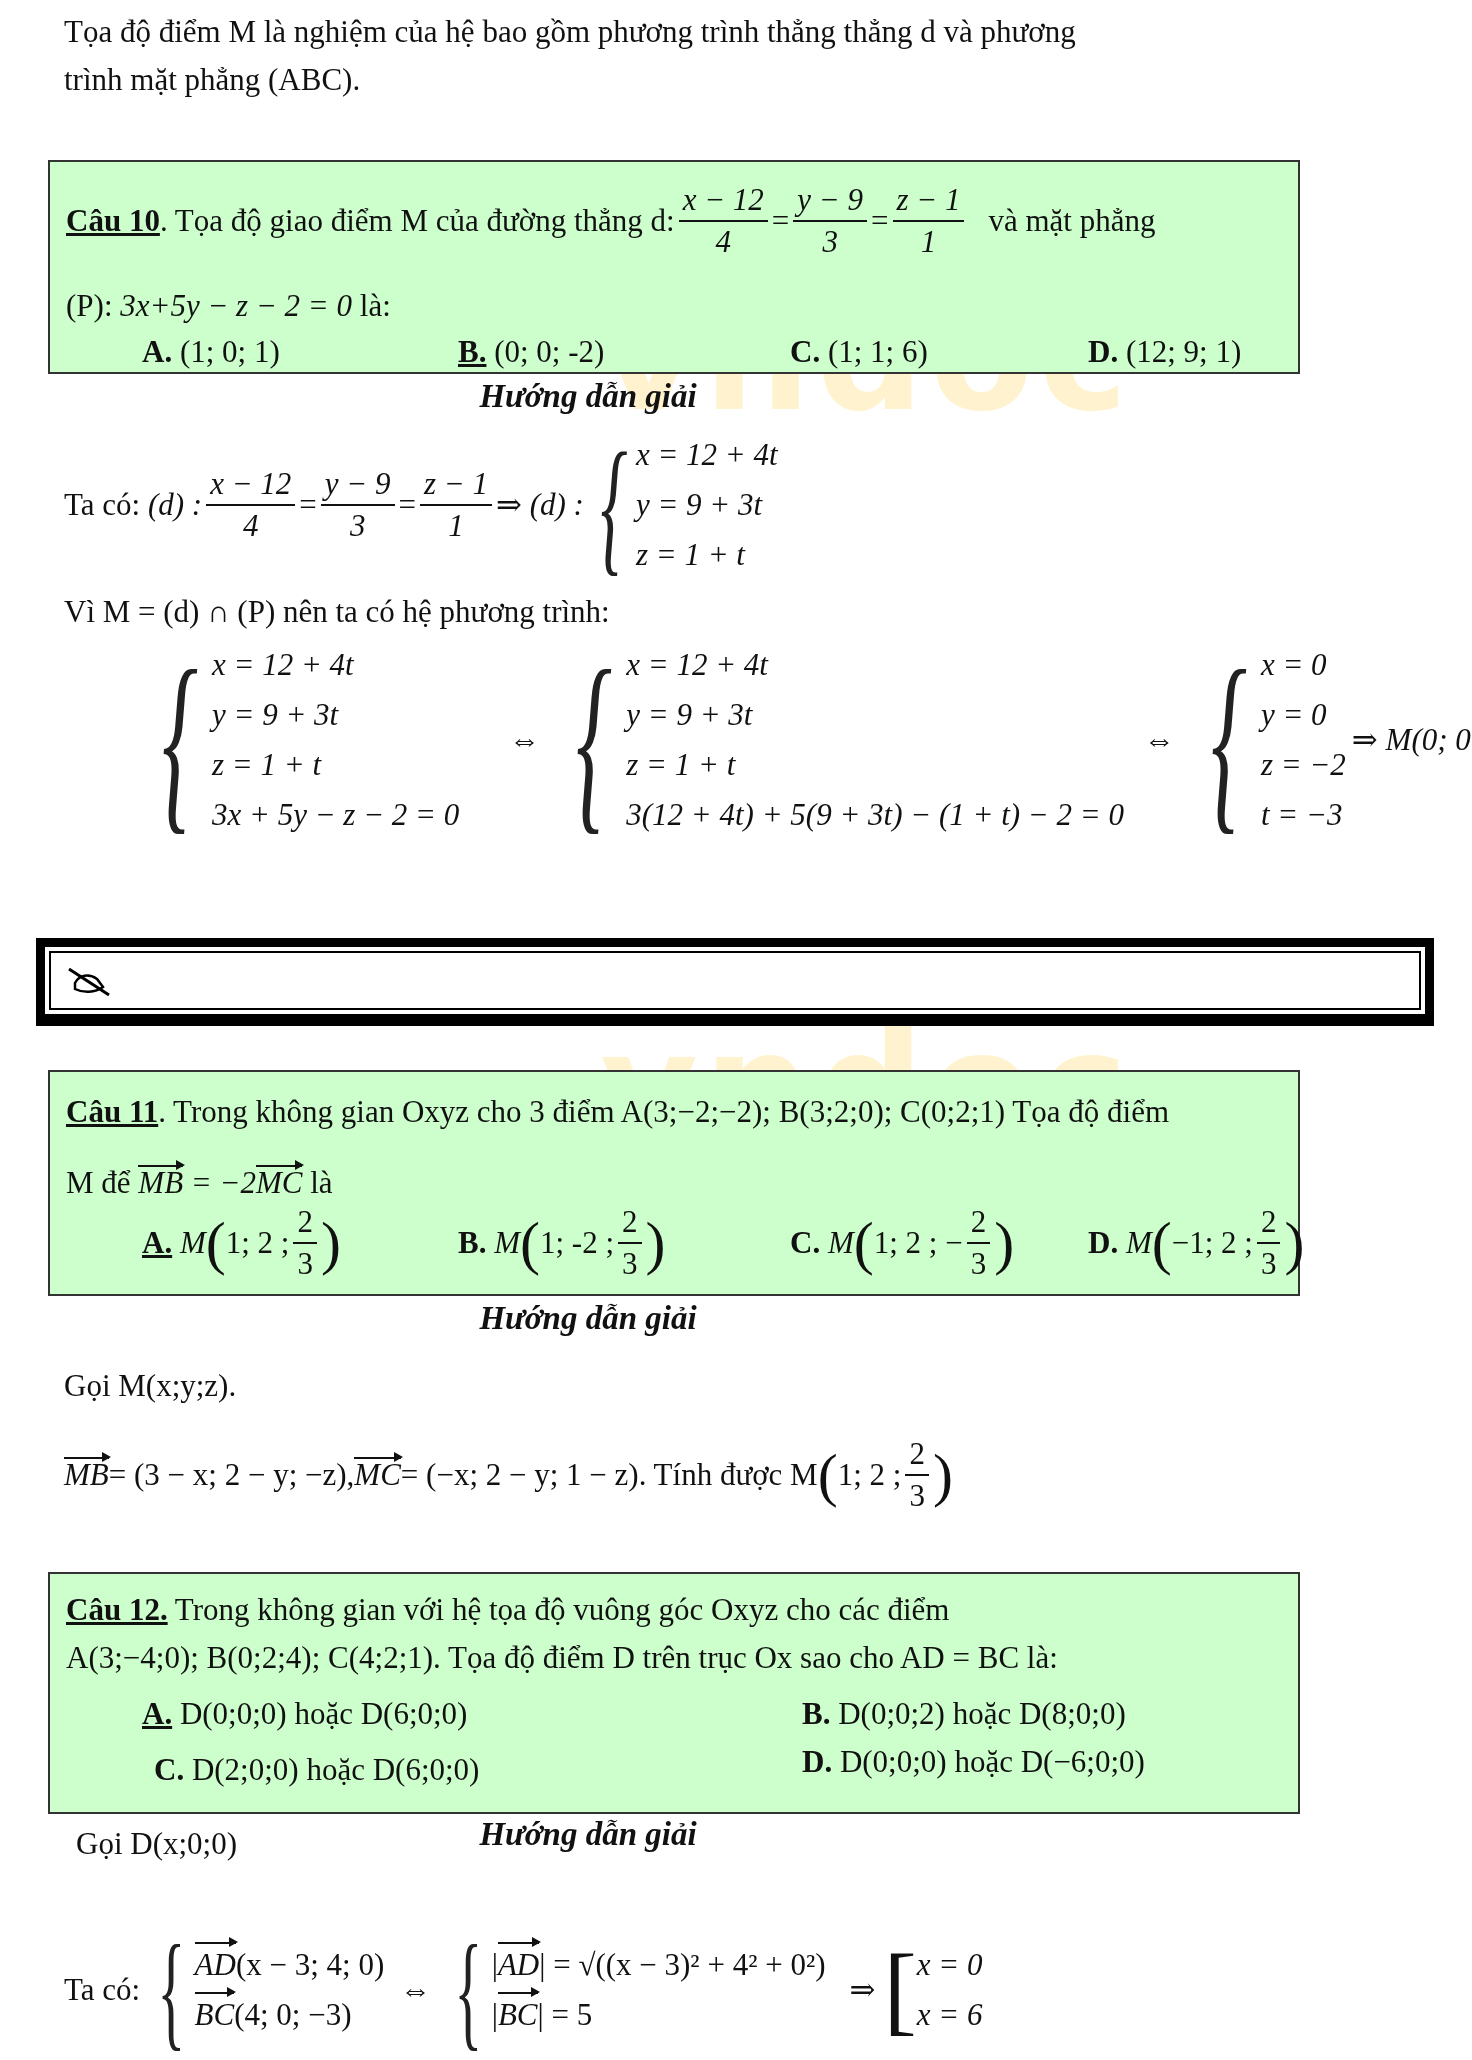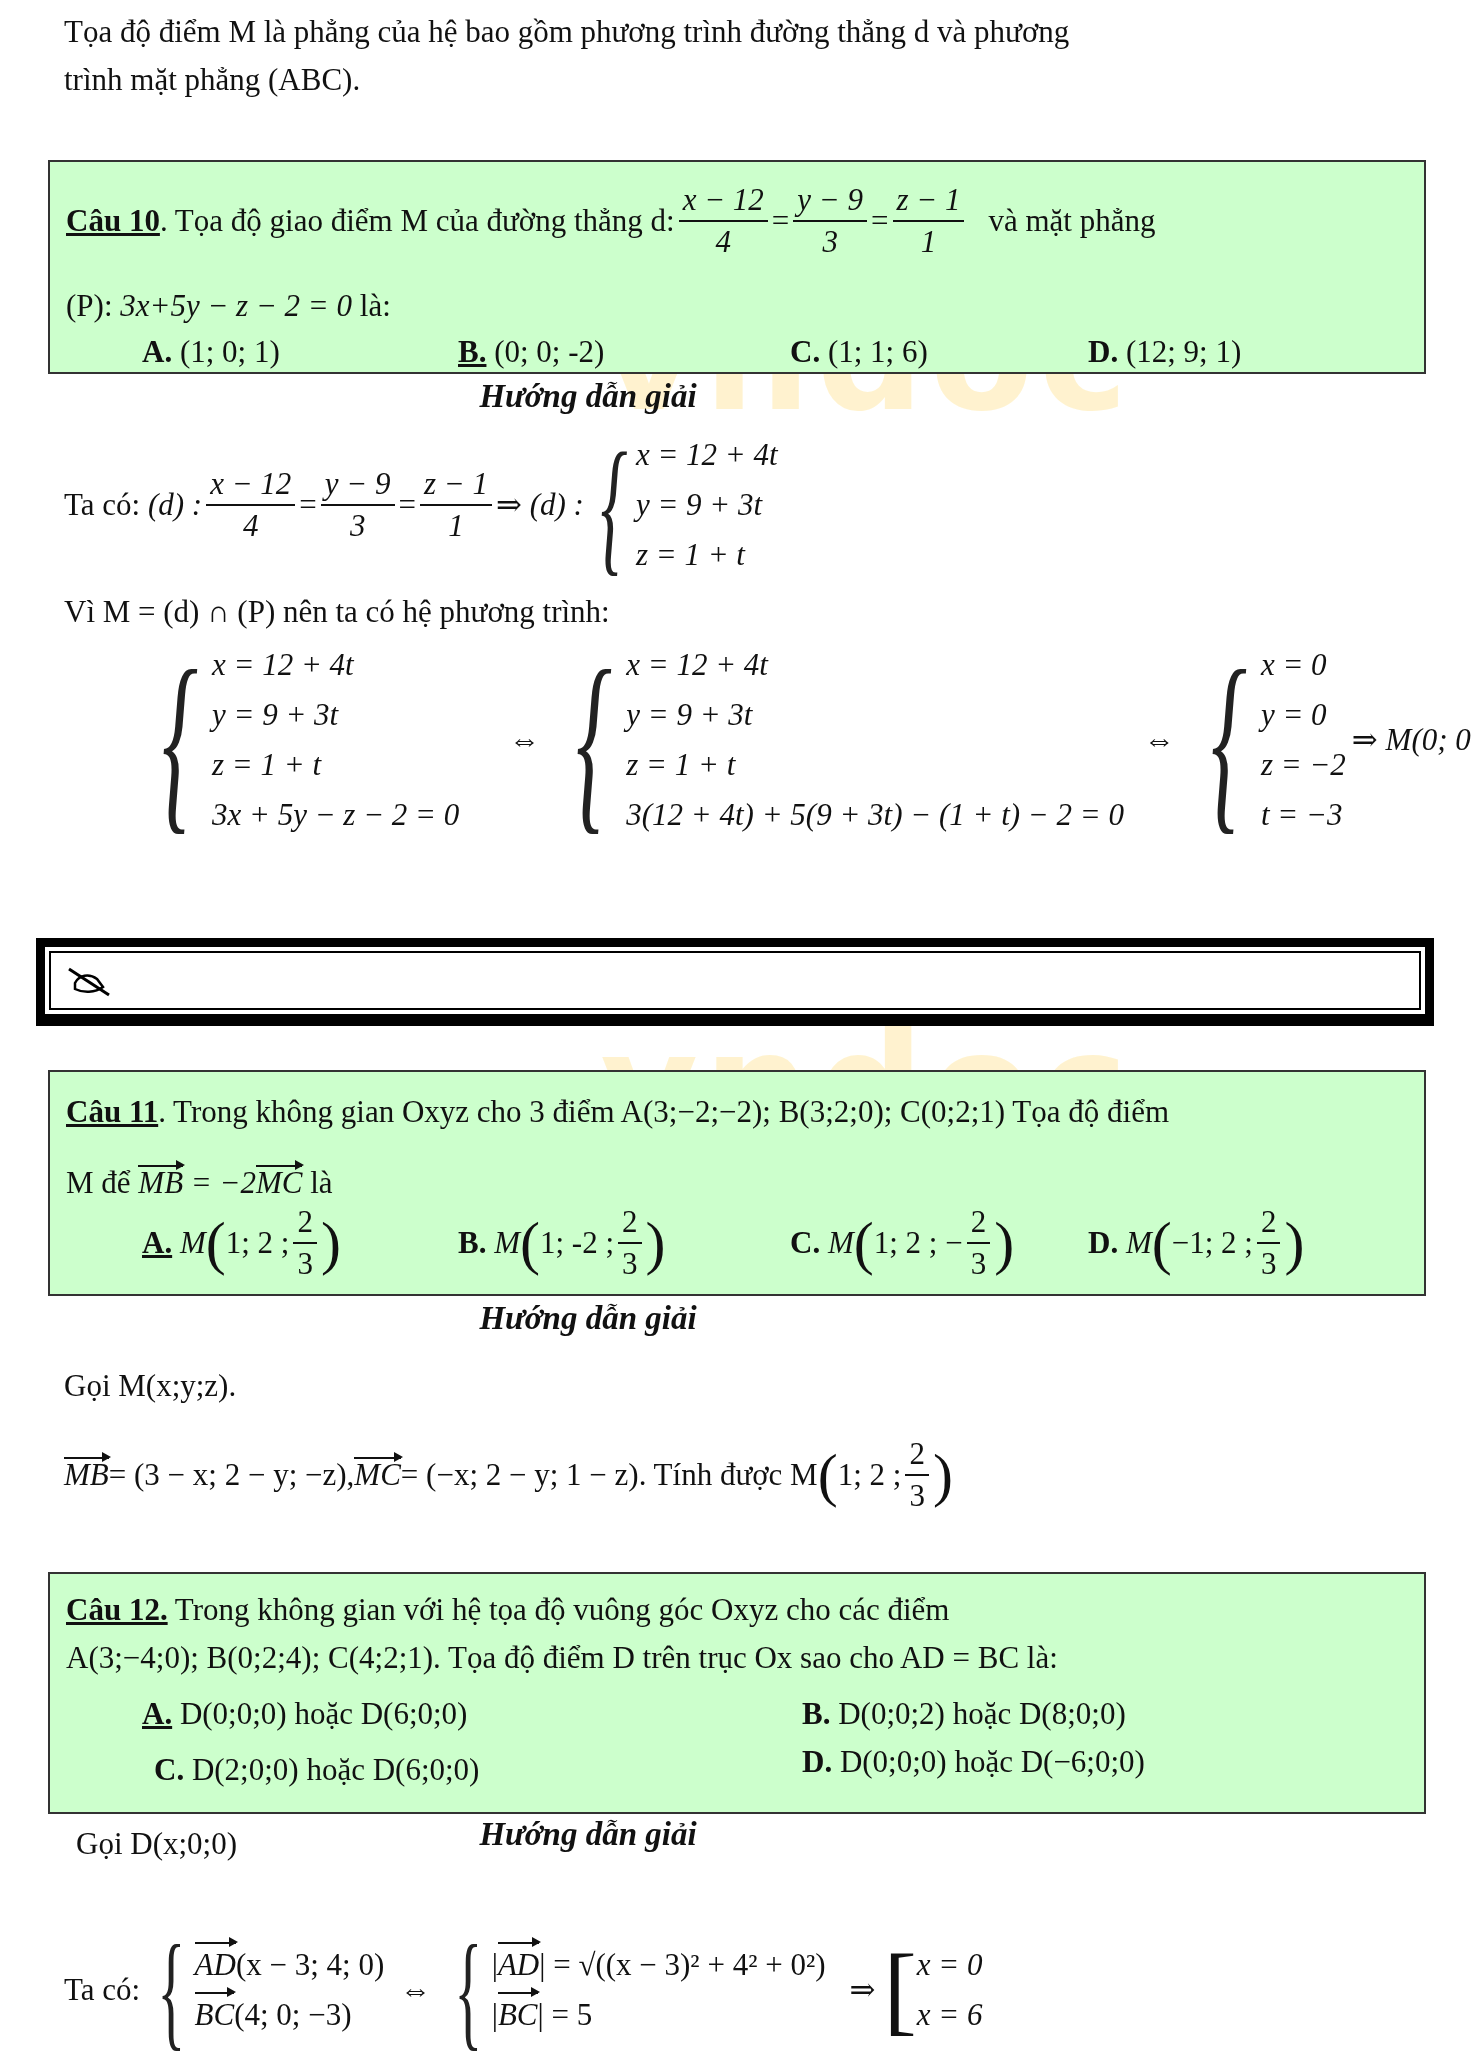--- a/index.html
+++ b/index.html
@@ -2,21 +2,21 @@
 <html><head>
 <meta charset="utf-8">
 <style>
   html,body{margin:0;padding:0;background:#ffffff;}
   body{width:1472px;height:2060px;position:relative;overflow:hidden;font-family:"Liberation Serif","DejaVu Serif",serif;color:#111;}
   .abs{position:absolute;}
   .txt{font-size:31px;line-height:40px;white-space:nowrap;}
   .it{font-style:italic;}
   .b{font-weight:bold;}
   .u{text-decoration:underline;}
-  .qbox{position:absolute;left:48px;width:1378px;background:#ccffcc;border:2px solid #333;box-sizing:border-box;}
+  .qbox{position:absolute;left:48px;width:1252px;background:#ccffcc;border:2px solid #333;box-sizing:border-box;}
   .hint{position:absolute;left:0;width:1176px;text-align:center;font-style:italic;font-weight:bold;font-size:33px;}
   .frac{display:inline-flex;flex-direction:column;align-items:center;vertical-align:middle;margin:0 4px;}
   .frac .num{border-bottom:2px solid #111;padding:0 4px;line-height:40px;}
   .frac .den{line-height:40px;}
   .sys{display:inline-flex;align-items:center;vertical-align:middle;}
   .brace{font-size:150px;line-height:1;font-weight:100;transform:scaleX(0.45);margin-right:-8px;color:#222;}
   .lines{display:flex;flex-direction:column;}
   .lines span{line-height:50px;}
   .vec{position:relative;display:inline-block;}
   .vec::after{content:"";position:absolute;left:0;right:0;top:2px;border-top:2px solid #111;}
@@ -27,21 +27,21 @@
   .watermark{position:absolute;color:#ffe9a8;opacity:0.55;font-family:"DejaVu Sans",sans-serif;font-weight:bold;font-size:150px;letter-spacing:6px;}
   .big{font-size:60px;font-weight:100;line-height:1;vertical-align:middle;}
 </style>
 </head>
 <body>
 
 <div class="watermark" style="left:600px;top:270px;">vndoc</div>
 <div class="watermark" style="left:600px;top:1000px;">vndoc</div>
 <div class="watermark" style="left:600px;top:1640px;">vndoc</div>
 
-<div class="abs txt" style="left:64px;top:12px;">Tọa độ điểm M là phẳng của hệ bao gồm phương trình đường thẳng d và phương</div>
+<div class="abs txt" style="left:64px;top:12px;">Tọa độ điểm M là nghiệm của hệ bao gồm phương trình thẳng thẳng d và phương</div>
 <div class="abs txt" style="left:64px;top:60px;">trình mặt phẳng (ABC).</div>
 
 <div class="qbox" style="top:160px;height:214px;">
   <div class="abs txt" style="left:16px;top:18px;display:flex;align-items:center;">
     <span class="b u">Câu 10</span>
     <span>. Tọa độ giao điểm M của đường thẳng d:</span>
     <span class="frac it">
         <span class="num">x − 12</span>
         <span class="den">4</span>
       </span>=

